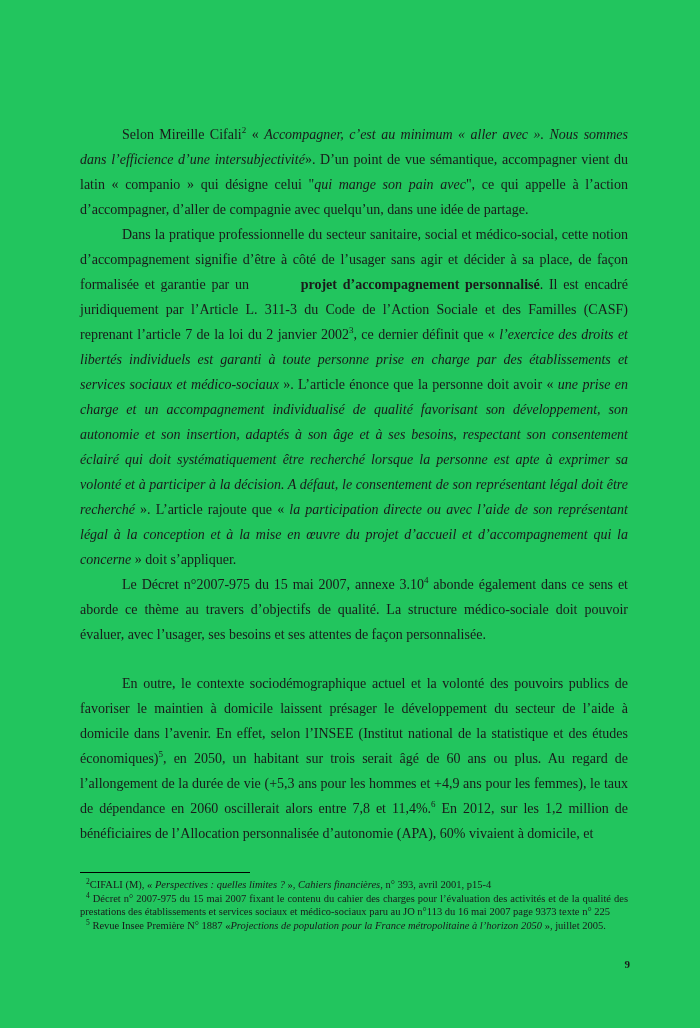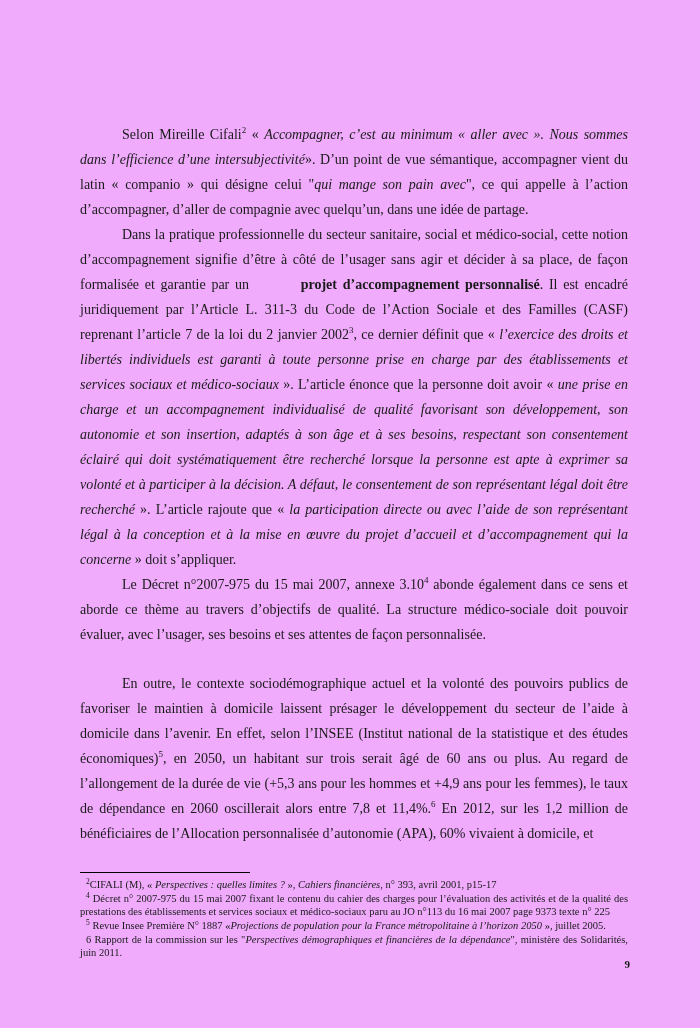--- a/index.html
+++ b/index.html
@@ -4,21 +4,21 @@
 <style>
   html, body {
     margin: 0;
     padding: 0;
     background: #ffffff;
   }
   .page {
     position: relative;
     width: 700px;
     height: 1028px;
-    background: #f0abfc;
+    background: #22c55e;
     color: #000000;
     font-family: "Liberation Serif", "DejaVu Serif", serif;
     overflow: hidden;
   }
   .content {
     position: absolute;
     top: 122px;
     left: 80px;
     width: 548px;
   }
@@ -72,20 +72,19 @@
 
 <div class="page">
   <div class="content">
     <p class="body-para"><span>Selon Mireille Cifali</span><sup>2</sup><span> « </span><i>Accompagner, c’est au minimum « aller avec ». Nous sommes dans l’efficience d’une intersubjectivité</i><span>». D’un point de vue sémantique, accompagner vient du latin « companio » qui désigne celui "</span><i>qui mange son pain avec</i><span>", ce qui appelle à l’action d’accompagner, d’aller de compagnie avec quelqu’un, dans une idée de partage.</span></p>
     <p class="body-para"><span>Dans la pratique professionnelle du secteur sanitaire, social et médico-social, cette notion d’accompagnement signifie d’être à côté de l’usager sans agir et décider à sa place, de façon formalisée et garantie par un </span><b>projet d’accompagnement personnalisé</b><span>. Il est encadré juridiquement par l’Article L. 311-3 du Code de l’Action Sociale et des Familles (CASF) reprenant l’article 7 de la loi du 2 janvier 2002</span><sup>3</sup><span>, ce dernier définit que « </span><i>l’exercice des droits et libertés individuels est garanti à toute personne prise en charge par des établissements et services sociaux et médico-sociaux</i><span> ». L’article énonce que la personne doit avoir « </span><i>une prise en charge et un accompagnement individualisé de qualité favorisant son développement, son autonomie et son insertion, adaptés à son âge et à ses besoins, respectant son consentement éclairé qui doit systématiquement être recherché lorsque la personne est apte à exprimer sa volonté et à participer à la décision. A défaut, le consentement de son représentant légal doit être recherché</i><span> ». L’article rajoute que « </span><i>la participation directe ou avec l’aide de son représentant légal à la conception et à la mise en œuvre du projet d’accueil et d’accompagnement qui la concerne</i><span> » doit s’appliquer.</span></p>
     <p class="body-para"><span>Le Décret n°2007-975 du 15 mai 2007, annexe 3.10</span><sup>4</sup><span> abonde également dans ce sens et aborde ce thème au travers d’objectifs de qualité. La structure médico-sociale doit pouvoir évaluer, avec l’usager, ses besoins et ses attentes de façon personnalisée.</span></p>
     <p class="body-para gap-before"><span>En outre, le contexte sociodémographique actuel et la volonté des pouvoirs publics de favoriser le maintien à domicile laissent présager le développement du secteur de l’aide à domicile dans l’avenir. En effet, selon l’INSEE (Institut national de la statistique et des études économiques)</span><sup>5</sup><span>, en 2050, un habitant sur trois serait âgé de 60 ans ou plus. Au regard de l’allongement de la durée de vie (+5,3 ans pour les hommes et +4,9 ans pour les femmes), le taux de dépendance en 2060 oscillerait alors entre 7,8 et 11,4%.</span><sup>6</sup><span> En 2012, sur les 1,2 million de bénéficiaires de l’Allocation personnalisée d’autonomie (APA), 60% vivaient à domicile, et</span></p>
 
     <hr class="footnote-sep">
 
-    <div class="footnote"><sup>2</sup><span>CIFALI (M), « </span><i>Perspectives : quelles limites ?</i><span> », </span><i>Cahiers financières</i><span>, n° 393, avril 2001, p15-17</span></div>
+    <div class="footnote"><sup>2</sup><span>CIFALI (M), « </span><i>Perspectives : quelles limites ?</i><span> », </span><i>Cahiers financières</i><span>, n° 393, avril 2001, p15-4</span></div>
     <div class="footnote"><sup>4</sup><span> Décret n° 2007-975 du 15 mai 2007 fixant le contenu du cahier des charges pour l’évaluation des activités et de la qualité des prestations des établissements et services sociaux et médico-sociaux paru au JO n°113 du 16 mai 2007 page 9373 texte n° 225</span></div>
     <div class="footnote"><sup>5</sup><span> Revue Insee Première N° 1887 «</span><i>Projections de population pour la France métropolitaine à l’horizon 2050</i><span> », juillet 2005.</span></div>
-    <div class="footnote"><span>6  Rapport de la commission sur les "</span><i>Perspectives démographiques et financières de la dépendance</i><span>", ministère des Solidarités, juin 2011.</span></div>
   </div>
 
   <div class="page-number">9</div>
 </div>
 
 </body></html>

